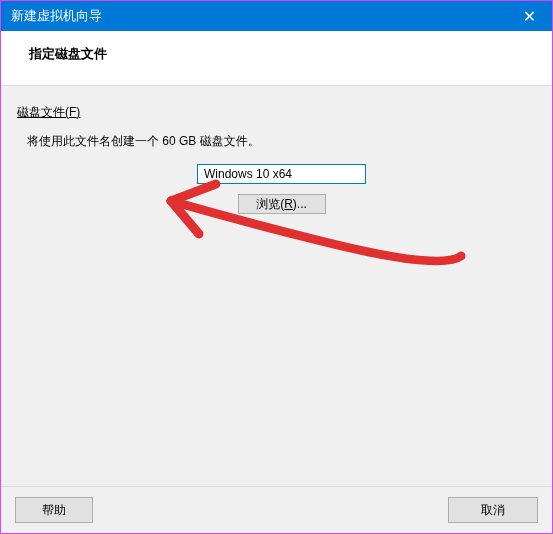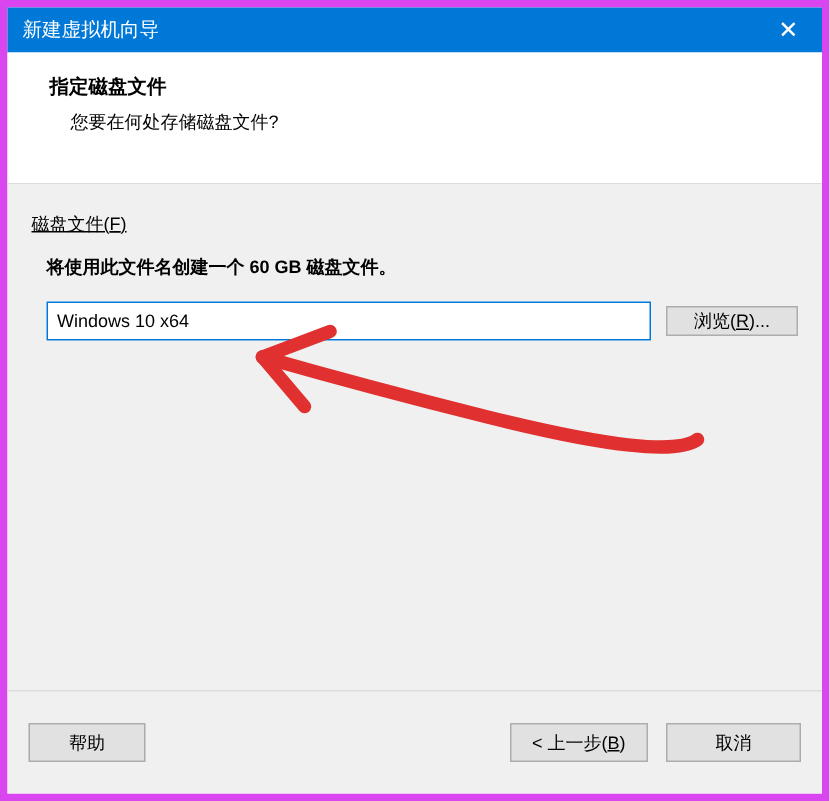--- a/index.html
+++ b/index.html
@@ -9,21 +9,21 @@
     }
     body {
       font-family: "Microsoft YaHei", "Segoe UI", sans-serif;
       font-size: 12px;
       background: #f0f0f0;
     }
     .window {
       width: 553px;
       height: 534px;
       background: #ffffff;
-      border: 5px solid #d946ef;
+      border: 1px solid #d946ef;
       display: flex;
       flex-direction: column;
       position: relative;
     }
     .titlebar {
       background: #0078d7;
       color: #ffffff;
       height: 30px;
       display: flex;
       align-items: center;
@@ -40,21 +40,21 @@
       align-items: center;
       justify-content: center;
       color: #ffffff;
       font-size: 16px;
       background: transparent;
       border: none;
       cursor: pointer;
     }
     .header-section {
       background: #ffffff;
-      padding: 14px 18px 32px 28px;
+      padding: 14px 18px 16px 28px;
       border-bottom: 1px solid #dcdcdc;
     }
     .header-title {
       font-size: 13px;
       font-weight: bold;
       color: #000000;
       margin-bottom: 6px;
     }
     .header-subtitle {
       font-size: 12px;
@@ -74,27 +74,27 @@
       text-decoration: underline;
     }
     .fieldset-label .underline {
       text-decoration: underline;
     }
     .description {
       font-size: 12px;
       color: #000000;
       margin-bottom: 14px;
       padding-left: 10px;
-      font-weight: bold;
     }
     .input-row {
       display: flex;
       align-items: center;
       gap: 10px;
       padding-left: 10px;
+      flex-direction: column;
     }
     .text-input {
       flex: 1;
       height: 26px;
       padding: 2px 6px;
       font-size: 12px;
       font-family: inherit;
       border: 1px solid #0078d7;
       background: #ffffff;
       outline: none;
@@ -113,24 +113,24 @@
     }
     .annotation {
       position: absolute;
       top: 90px;
       left: 120px;
       pointer-events: none;
     }
     .footer {
       background: #f0f0f0;
       border-top: 1px solid #dcdcdc;
-      padding: 21px 14px;
+      padding: 10px 14px;
       display: flex;
       align-items: center;
-      gap: 12px;
+      gap: 22px;
     }
     .footer-spacer {
       flex: 1;
     }
     .footer-btn {
       height: 26px;
       padding: 0 14px;
       min-width: 90px;
       font-size: 12px;
       font-family: inherit;
@@ -154,21 +154,20 @@
 <div class="window">
   <div class="titlebar">
     <span class="titlebar-title">新建虚拟机向导</span>
     <button class="close-btn">
       <span>✕</span>
     </button>
   </div>
 
   <div class="header-section">
     <div class="header-title">指定磁盘文件</div>
-    <div class="header-subtitle">您要在何处存储磁盘文件?</div>
   </div>
 
   <div class="content">
     <div class="fieldset-label">
       <span>磁盘文件(</span><span class="underline">F</span><span>)</span>
     </div>
     <div class="description">将使用此文件名创建一个 60 GB 磁盘文件。</div>
     <div class="input-row">
       <input type="text" class="text-input" value="Windows 10 x64" style="">
       <button class="browse-btn">
@@ -179,18 +178,15 @@
     <svg class="annotation" width="380" height="140">
       <path d="M 340 80 Q 320 95 200 65 Q 120 45 50 25" stroke="#e03030" stroke-width="9" fill="none" stroke-linecap="round"></path>
       <path d="M 50 25 L 95 8" stroke="#e03030" stroke-width="9" fill="none" stroke-linecap="round"></path>
       <path d="M 50 25 L 78 58" stroke="#e03030" stroke-width="9" fill="none" stroke-linecap="round"></path>
     </svg>
   </div>
 
   <div class="footer">
     <button class="footer-btn help-btn">帮助</button>
     <div class="footer-spacer"></div>
-    <button class="footer-btn">
-      <span>&lt; 上一步(</span><span class="underline">B</span><span>)</span>
-    </button>
     <button class="footer-btn">取消</button>
   </div>
 </div>
 
 </body></html>

